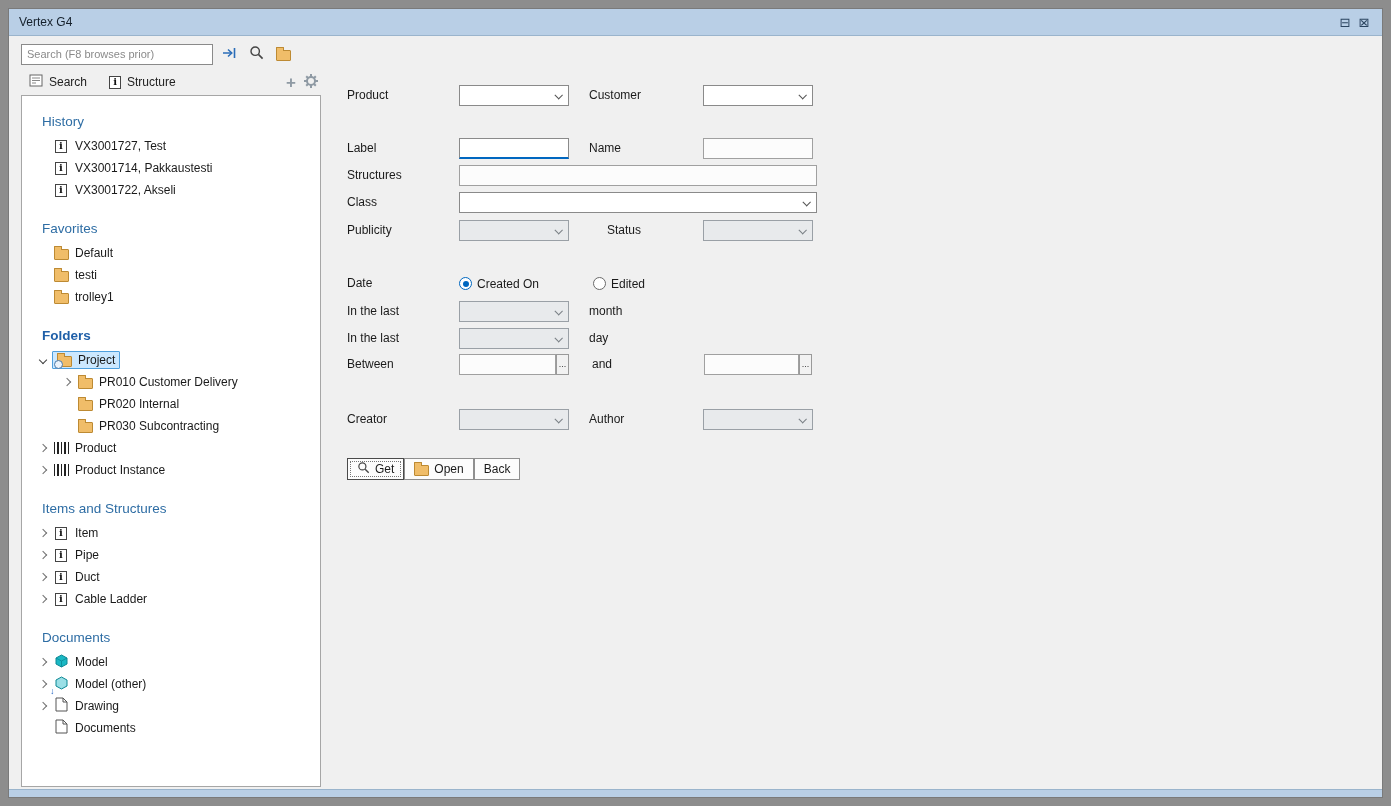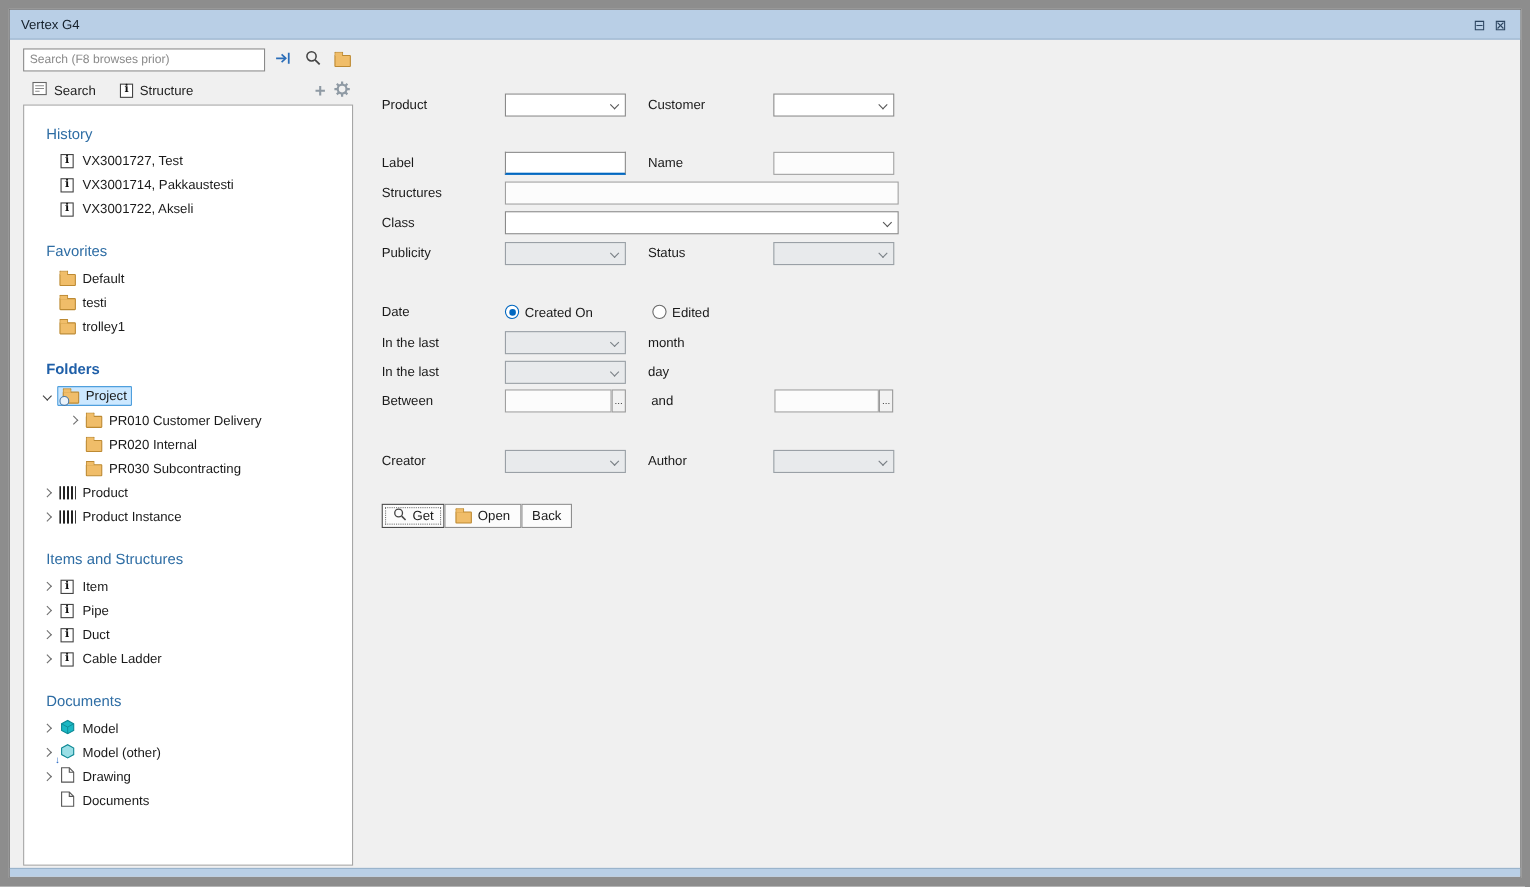--- a/index.html
+++ b/index.html
@@ -22,21 +22,21 @@
   }
   .titlebar .title { font-size:12px; color:#15202b; }
   .winbtns { margin-left:auto; display:flex; gap:3px; }
   .winbtn {
     width:16px; height:15px; display:flex; align-items:center; justify-content:center;
     font-size:13px; color:#2c4560; cursor:default; line-height:1;
   }
   
   .toolbar { position:absolute; left:12px; top:33px; height:24px; display:flex; align-items:center; gap:6px; }
   .searchbox {
-    width:220px; height:21px; border:1px solid #8a8a8a; background:#fff;
+    width:192px; height:21px; border:1px solid #8a8a8a; background:#fff;
     font-family:inherit; font-size:11px; padding:0 5px; color:#222;
   }
   .searchbox::placeholder { color:#8a8a8a; }
   .tbtn {
     width:21px; height:21px; background:transparent; border:1px solid transparent;
     display:flex; align-items:center; justify-content:center; padding:0;
   }
   
   .tabsrow {
     position:absolute; left:12px; top:62px; width:300px; height:22px;
@@ -391,21 +391,21 @@
     <input class="tinput" style="left: 364px; top: 129px; width: 110px;">
 
     <span class="flabel" style="left:8px; top:156px;">Structures</span>
     <input class="tinput" style="left: 120px; top: 156px; width: 358px;">
 
     <span class="flabel" style="left:8px; top:183px;">Class</span>
     <div class="combo" style="left:120px; top:183px; width:358px;"></div>
 
     <span class="flabel" style="left:8px; top:211px;">Publicity</span>
     <div class="combo gray" style="left:120px; top:211px; width:110px;"></div>
-    <span class="flabel" style="left:250px; top:211px;text-align:right;">Status</span>
+    <span class="flabel" style="left:268px; top:211px;text-align:right;">Status</span>
     <div class="combo gray" style="left:364px; top:211px; width:110px;"></div>
 
     <span class="flabel" style="left:8px; top:264px;">Date</span>
     <span class="radio sel" style="left:120px; top:268px;"></span>
     <span class="radiolabel" style="left:138px; top:268px;">Created On</span>
     <span class="radio" style="left:254px; top:268px;"></span>
     <span class="radiolabel" style="left:272px; top:268px;">Edited</span>
 
     <span class="flabel" style="left:8px; top:292px;">In the last</span>
     <div class="combo gray" style="left:120px; top:292px; width:110px;"></div>

